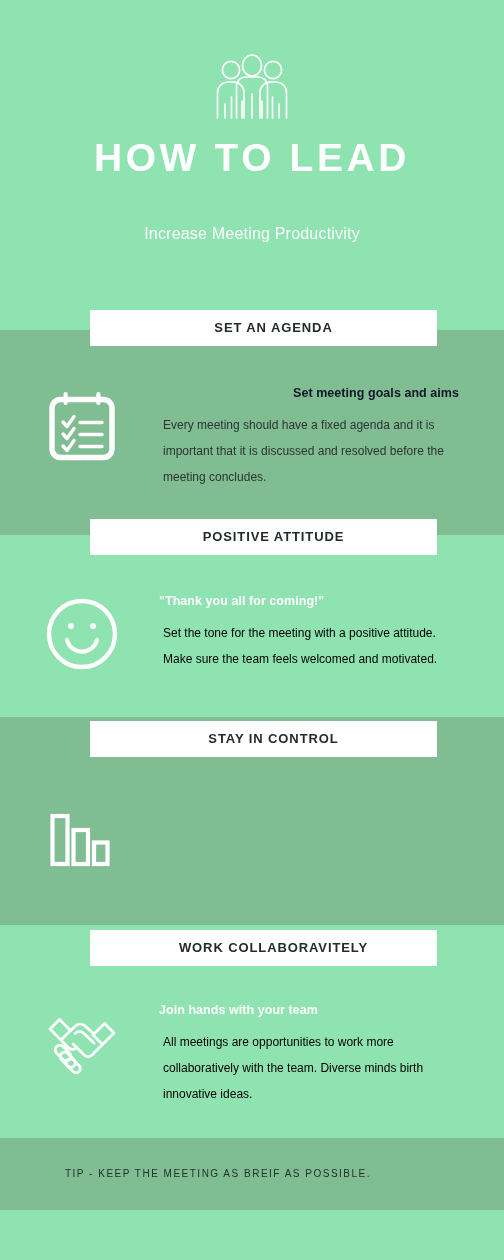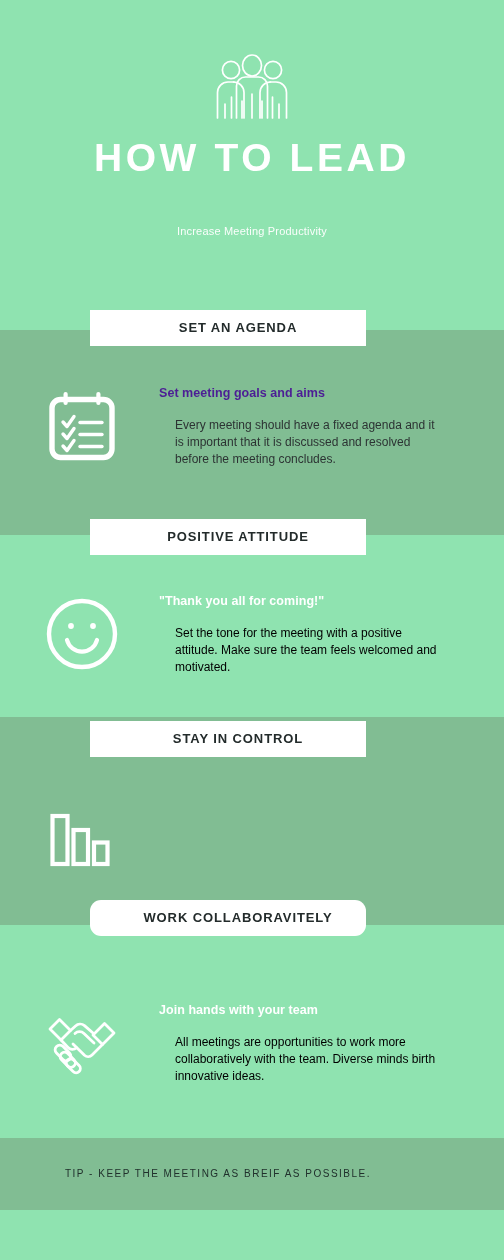--- a/index.html
+++ b/index.html
@@ -65,37 +65,37 @@
     letter-spacing: 3.6px;
     line-height: 47px;
     text-transform: uppercase;
     font-stretch: condensed;
   }
   #title .tline { display: block; white-space: nowrap; }
 
   #subtitle {
     margin-top: 44px;
     color: #ffffff;
-    font-size: 11px;
+    font-size: 16px;
     font-weight: normal;
     letter-spacing: 0.2px;
     opacity: 0.96;
   }
 
   
   .section {
     position: absolute;
     left: 0;
     width: 504px;
   }
 
   .card-title {
     position: absolute;
     left: 90px;
-    width: 276px;
+    width: 347px;
     height: 36px;
     line-height: 36px;
     background: #ffffff;
     color: #232b2b;
     font-size: 13px;
     font-weight: bold;
     letter-spacing: 0.9px;
     text-align: center;
     text-transform: uppercase;
     box-sizing: border-box;
@@ -129,26 +129,26 @@
     font-size: 12.5px;
     font-weight: bold;
     letter-spacing: 0.05px;
     margin: 0 0 11px 0;
     line-height: 15px;
   }
 
   .section-para {
     font-size: 12px;
     font-weight: normal;
-    line-height: 17px;
-    margin: 16px;
-  }
-
-  
-  .on-dark .section-heading { color: #4c1d95; }
+    line-height: 26px;
+    margin: 4px;
+  }
+
+  
+  .on-dark .section-heading { color: #0f172a; text-align: right; }
   .on-dark .section-para    { color: #2c3333; }
   
   .on-light .section-heading { color: #ffffff; }
   .on-light .section-para    { color: #000000; }
 
   
   #footer-tip {
     position: absolute;
     top: 1138px;
     left: 0;
@@ -269,21 +269,21 @@
           <rect x="31.5" y="33" width="14.5" height="34"></rect>
           <rect x="52" y="45.5" width="13.5" height="21.5"></rect>
         </svg>
       </div>
       <div class="section-text">
       </div>
     </div>
   </div>
 
   <div class="section on-light" style="top:0;">
-    <div class="card-title" style="top:900px;border-radius:11px;">WORK COLLABORAVITELY</div>
+    <div class="card-title" style="top:930px;">WORK COLLABORAVITELY</div>
 
     <div class="section-body" style="top:1003px;">
       <div class="section-icon">
         <svg width="80" height="80" viewBox="0 0 80 80" fill="none" stroke="#ffffff" stroke-width="2.8" stroke-linejoin="round" stroke-linecap="round">
 
           <path d="M8 26 L17.5 16.5 L28.5 27.5 L19 37 Z"></path>
 
           <path d="M72 30 L62.5 20.5 L51 32 L60.5 41.5 Z"></path>
 
           <path d="M28.5 27.5 L33.5 23 a7 7 0 0 1 9 -0.4 L51 30"></path>

